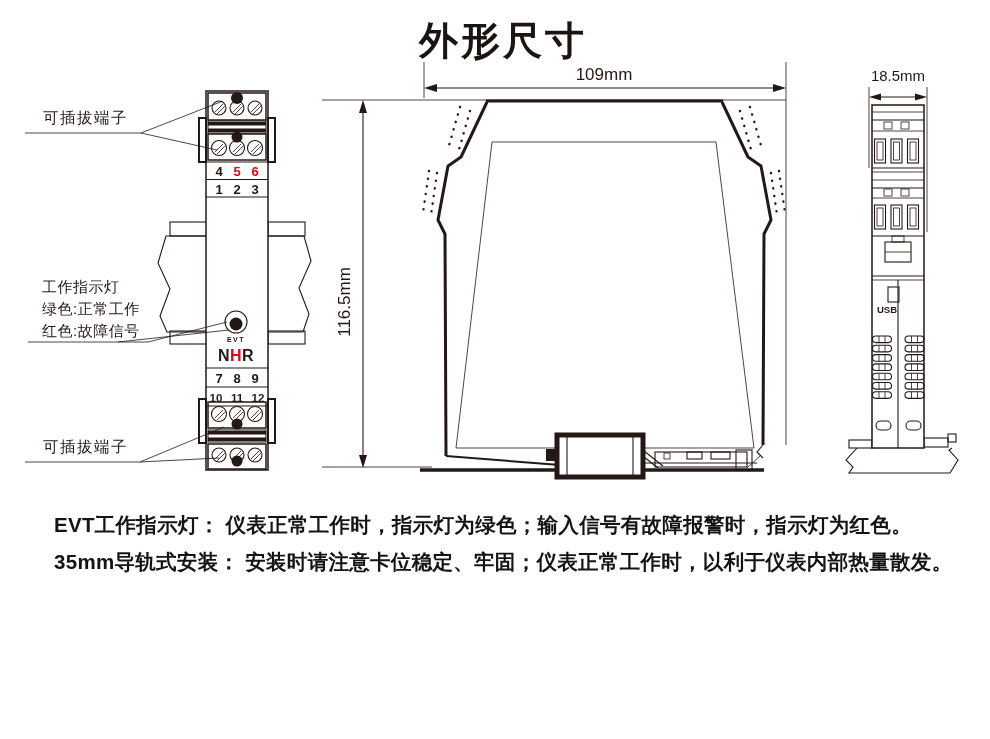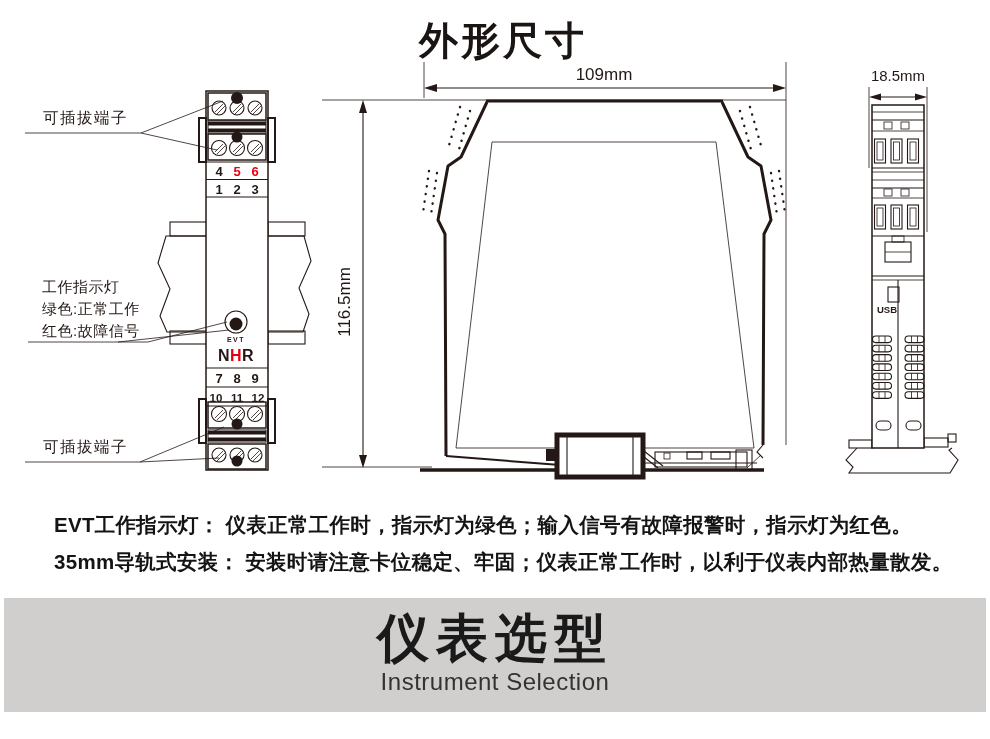--- a/index.html
+++ b/index.html
@@ -303,18 +303,14 @@
           <path class="ln w08" d="M911.5,391.8 V398.4 M917.5,391.8 V398.4"></path>
       </g>
       <rect class="ln w1" x="876" y="421" width="15" height="9" rx="4.5"></rect>
       <rect class="ln w1" x="906" y="421" width="15" height="9" rx="4.5"></rect>
     </g>
   </svg>
 
   <p class="note" id="note1">EVT工作指示灯： 仪表正常工作时，指示灯为绿色；输入信号有故障报警时，指示灯为红色。</p>
   <p class="note" id="note2">35mm导轨式安装： 安装时请注意卡位稳定、牢固；仪表正常工作时，以利于仪表内部热量散发。</p>
 
-  <div class="banner">
-    <div class="banner-title">仪表选型</div>
-    <div class="banner-subtitle">Instrument Selection</div>
-  </div>
 
 </div>
 
 </body></html>

